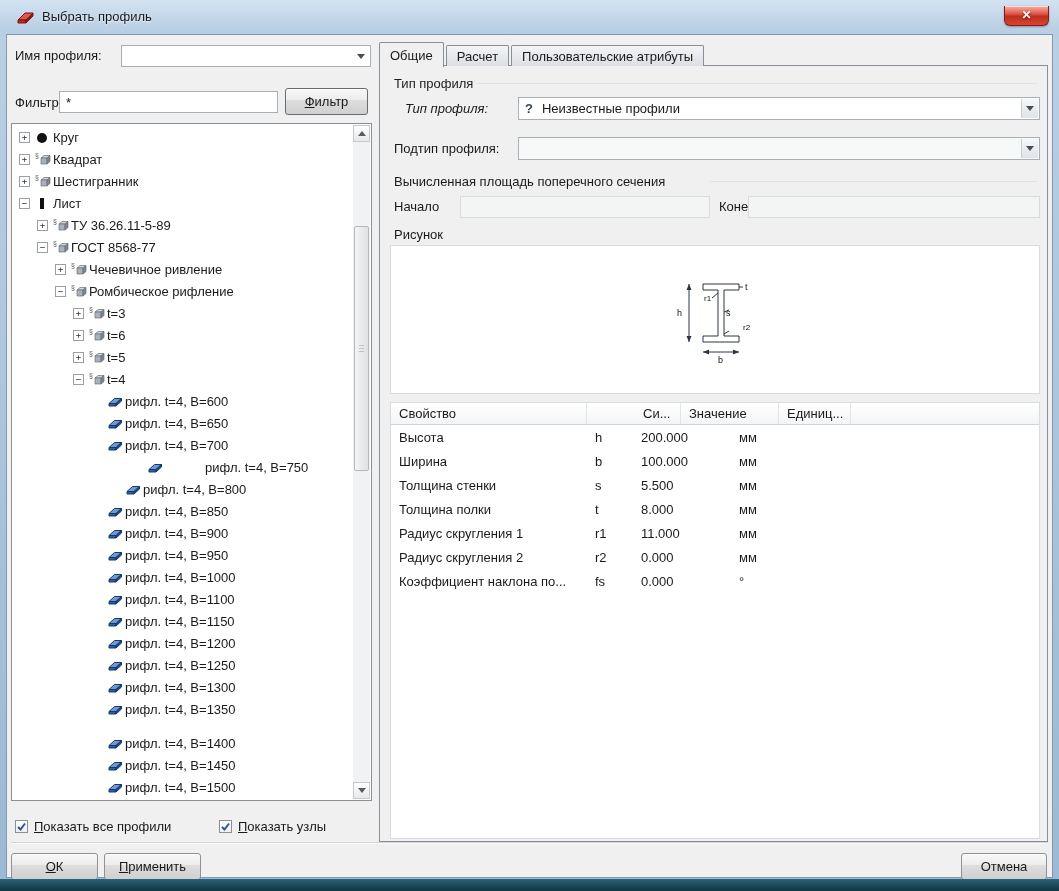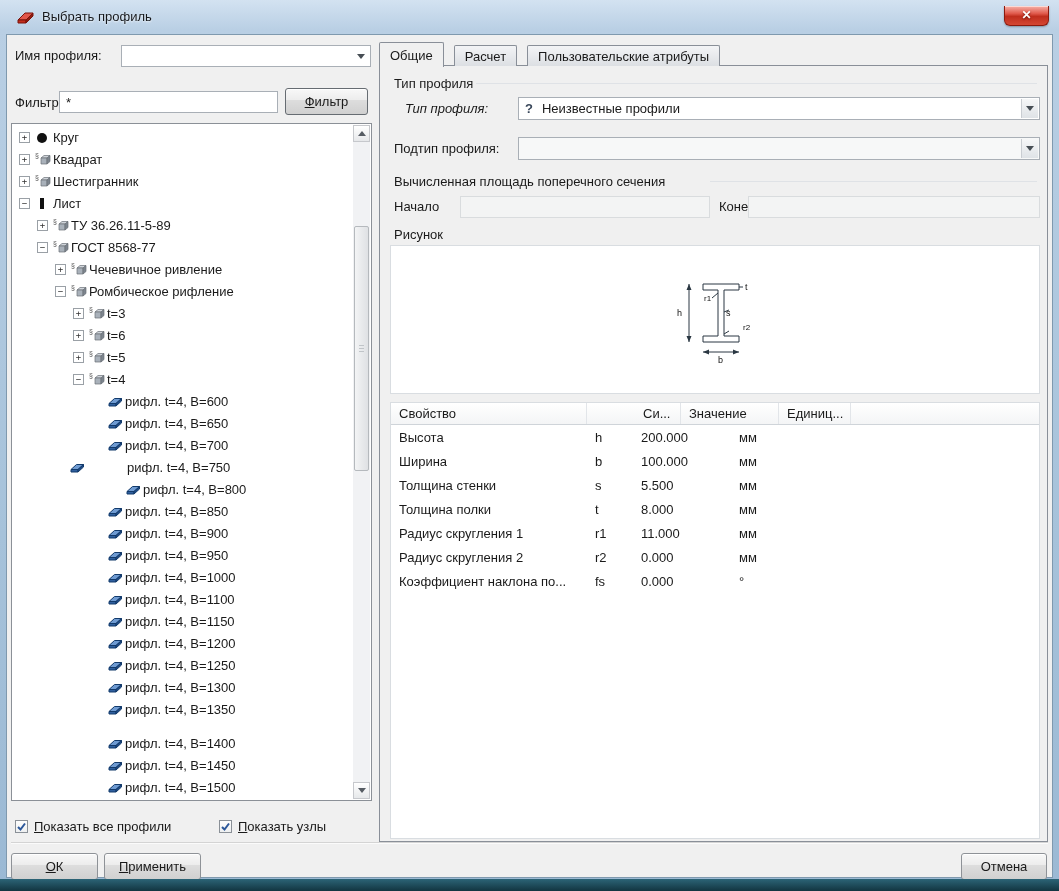--- a/index.html
+++ b/index.html
@@ -62,21 +62,21 @@
   .sb-btn { position:absolute; left:0; right:0; height:17px; background:linear-gradient(#ffffff,#e6e8ea);
     border:1px solid #c6c8cc; display:flex; align-items:center; justify-content:center; cursor:pointer; }
   .sb-up { top:0; } .sb-down { bottom:0; }
   .sb-thumb { position:absolute; left:1px; right:1px; top:101px; height:245px;
     background:linear-gradient(90deg,#f3f4f5,#dfe1e4); border:1px solid #b5b9bd; border-radius:2px; cursor:pointer; }
   .grip { position:absolute; left:4px; right:4px; top:50%; margin-top:-4px; height:8px;
     background:repeating-linear-gradient(180deg,#c0c4c8 0,#c0c4c8 1px,transparent 1px,transparent 3px); }
   
   .tabbar { position:absolute; left:372px; top:7px; display:flex; align-items:flex-end; z-index:3; }
   .tab { height:21px; line-height:21px; padding:0 10px; background:linear-gradient(#f3f4f6,#dcdfe3);
-    border:1px solid #898f98; border-bottom:none; border-radius:2px 2px 0 0; margin-right:10px; cursor:pointer; white-space:nowrap; }
+    border:1px solid #898f98; border-bottom:none; border-radius:2px 2px 0 0; margin-right:2px; cursor:pointer; white-space:nowrap; }
   .tab.active { height:25px; line-height:25px; background:#f0f0f0; position:relative; z-index:4; margin-bottom:-1px; }
   .content { position:absolute; left:372px; top:30px; width:669px; height:777px;
     border:1px solid #898f98; background:#f0f0f0; }
   .grp-line { position:absolute; height:1px; background:#dfe2e6; }
   .picture { position:absolute; left:10px; top:179px; width:650px; height:149px; background:#fff; border:1px solid #d9dde1; }
   
   .ptable { position:absolute; left:10px; top:336px; width:650px; height:437px; background:#fff; border:1px solid #d9dde1; overflow:hidden; }
   .phead { display:flex; height:22px; background:linear-gradient(#ffffff,#f4f5f6); border-bottom:1px solid #cfd4d9; }
   .th { flex:none; padding:0 4px 0 8px; line-height:21px; border-right:1px solid #e2e5e9; color:#1a1a1a; white-space:nowrap; overflow:hidden; }
   .th.fill { flex:1; border-right:none; }
@@ -287,21 +287,21 @@
             <span class="expander hidden"></span>
             <span class="ticon">
               <svg width="17" height="14">
                 <polygon points="2,9.5 9,9.5 14.5,4.5 7.5,4.5" fill="#6f9bd2" stroke="#123a6b" stroke-width="1"></polygon>
                 <polygon points="2,9.5 9,9.5 9,12 2,12" fill="#2f5f9e" stroke="#123a6b" stroke-width="1"></polygon>
                 <polygon points="9,9.5 14.5,4.5 14.5,7 9,12" fill="#1d4a86" stroke="#123a6b" stroke-width="1"></polygon>
               </svg>
             </span>
             <span class="tlabel">рифл. t=4, B=700</span>
           </div>
-          <div class="tree-row" style=" gap: 40px;">
+          <div class="tree-row" style="padding-left: 78px; gap: 40px;">
             <span class="expander hidden"></span>
             <span class="ticon">
               <svg width="17" height="14">
                 <polygon points="2,9.5 9,9.5 14.5,4.5 7.5,4.5" fill="#6f9bd2" stroke="#123a6b" stroke-width="1"></polygon>
                 <polygon points="2,9.5 9,9.5 9,12 2,12" fill="#2f5f9e" stroke="#123a6b" stroke-width="1"></polygon>
                 <polygon points="9,9.5 14.5,4.5 14.5,7 9,12" fill="#1d4a86" stroke="#123a6b" stroke-width="1"></polygon>
               </svg>
             </span>
             <span class="tlabel">рифл. t=4, B=750</span>
           </div>

